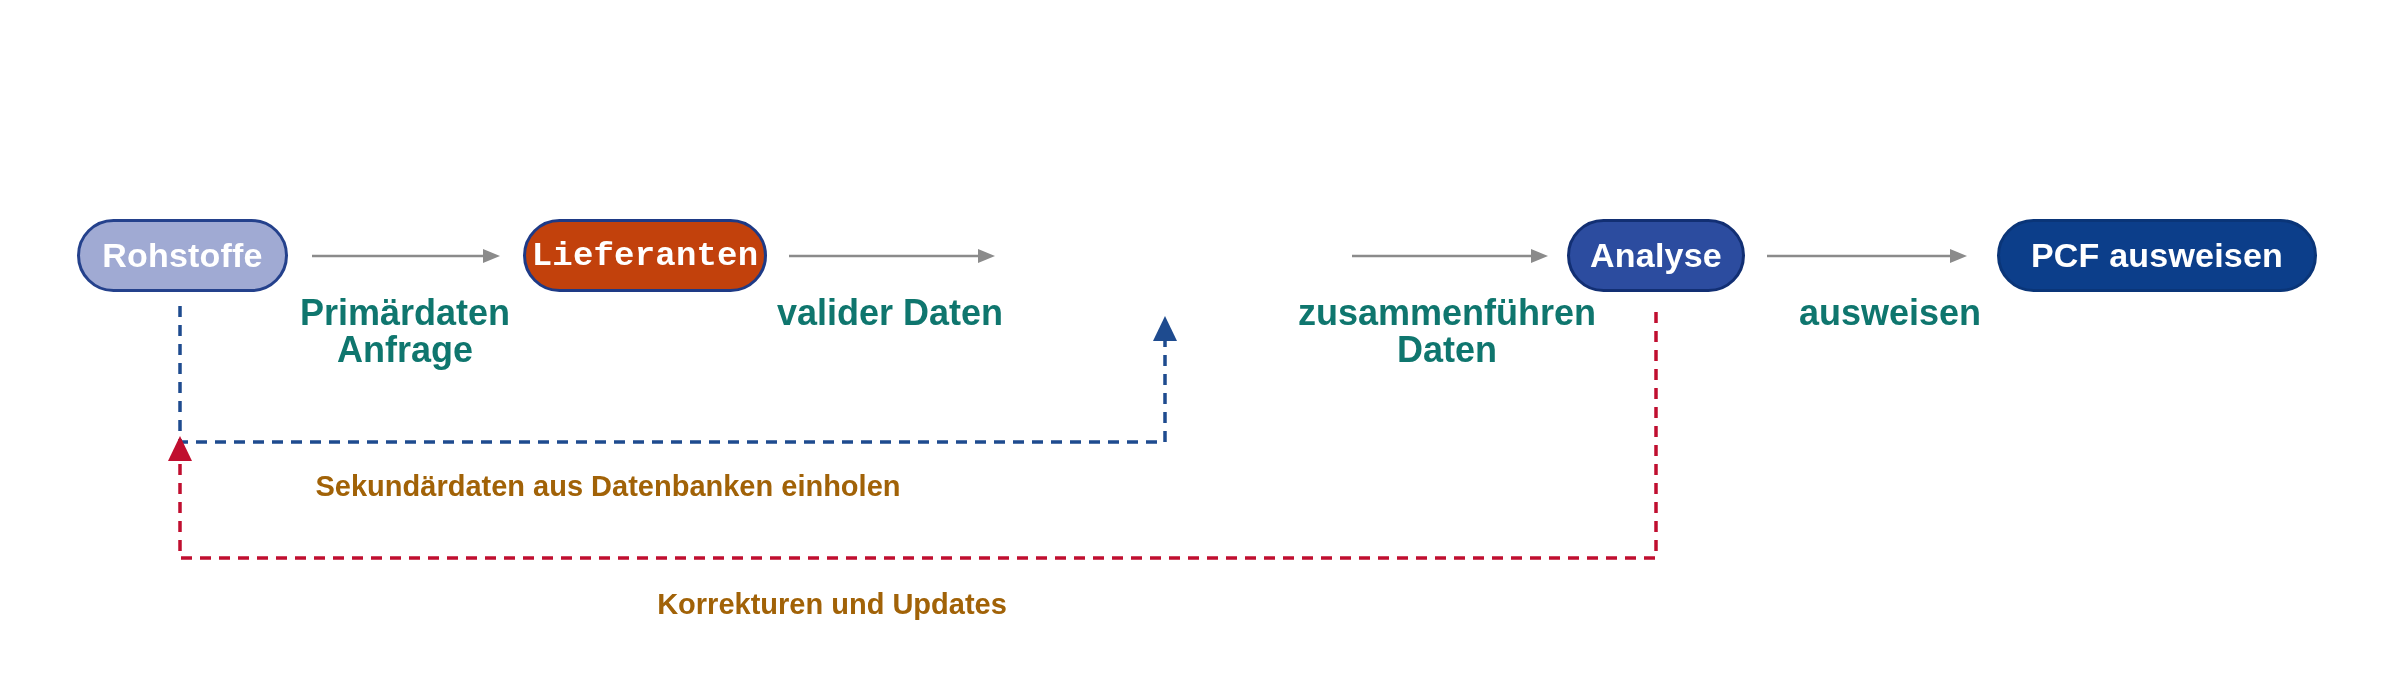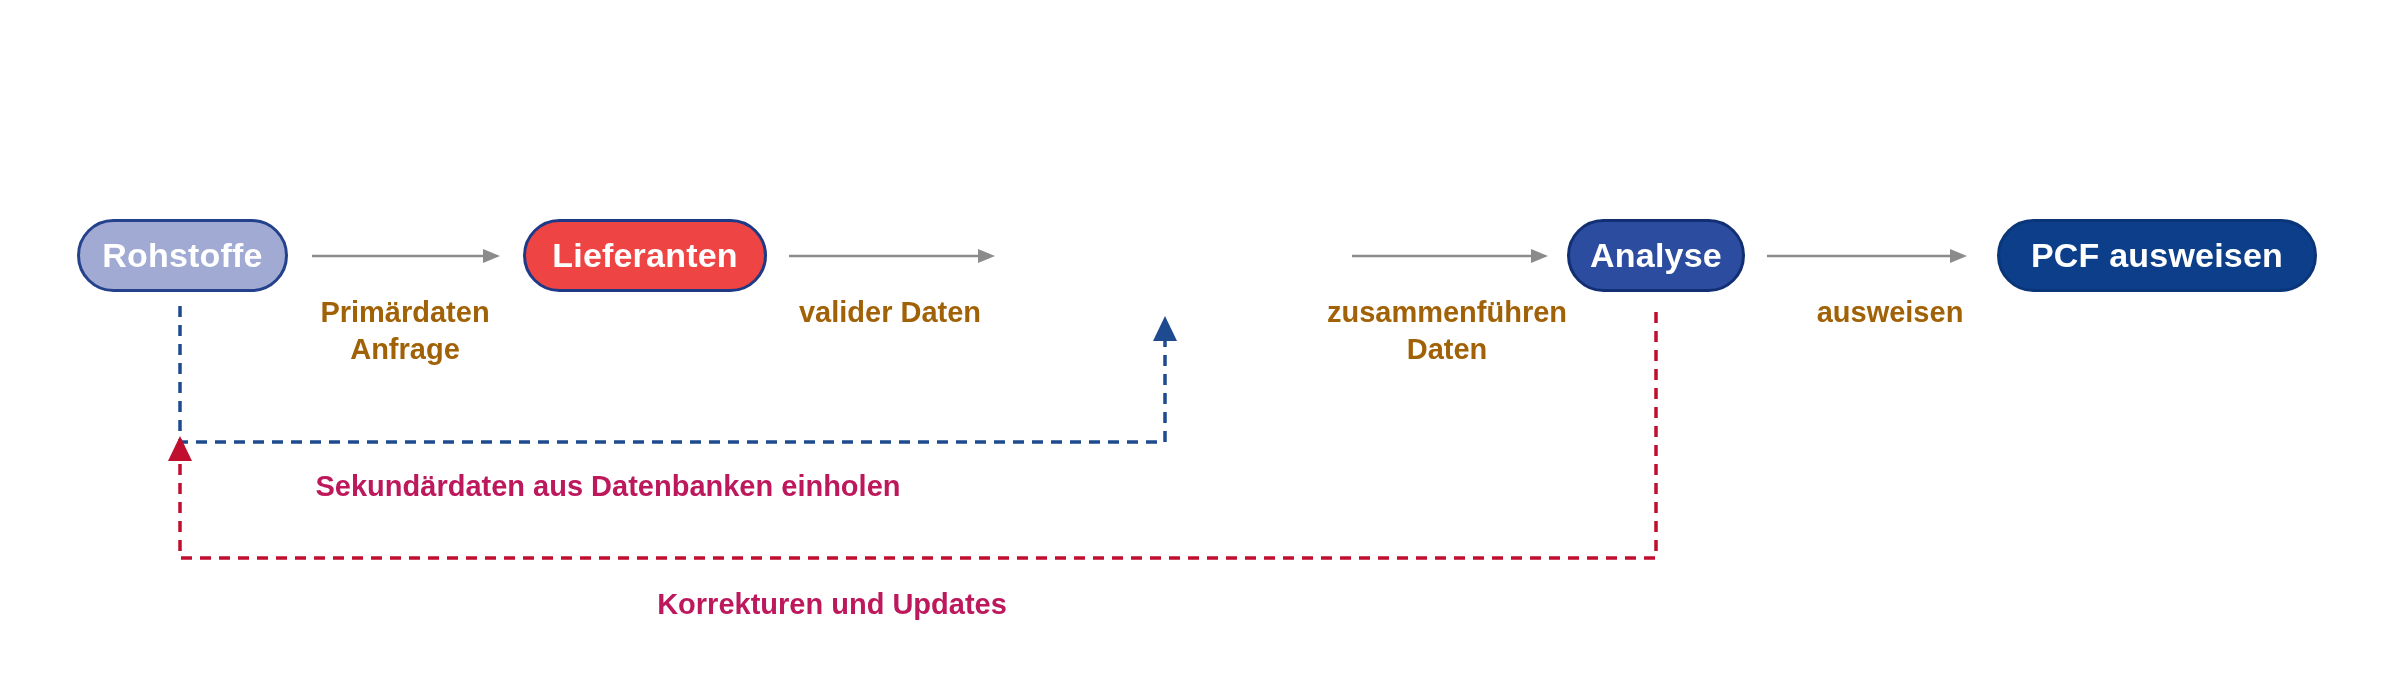--- a/index.html
+++ b/index.html
@@ -36,36 +36,36 @@
   .node-lieferanten    { left: 523px;  width: 244px; }
   .node-datenerfassung { left: 1015px; width: 315px; }
   .node-analyse        { left: 1567px; width: 178px; }
   .node-pcf            { left: 1997px; width: 320px; }
 
   .edge-label {
     position: absolute;
     top: 294px;
     transform: translateX(-50%);
     text-align: center;
-    color: #a16207;
-    font-size: 29px;
+    color: #0f766e;
+    font-size: 36px;
     font-weight: bold;
     line-height: 37px;
     white-space: nowrap;
   }
   .edge-label-1 { left: 405px; }
   .edge-label-2 { left: 890px; }
   .edge-label-3 { left: 1447px; }
   .edge-label-4 { left: 1890px; }
 
   .loop-label {
     position: absolute;
     transform: translateX(-50%);
     text-align: left;
-    color: #be185d;
+    color: #a16207;
     font-size: 29px;
     font-weight: bold;
     line-height: 37px;
     white-space: nowrap;
   }
   .loop-label-secondary  { left: 608px; top: 468px; }
   .loop-label-correction { left: 832px; top: 586px; }
 </style>
 </head>
 <body>
@@ -97,21 +97,21 @@
     </g>
 
     <g>
       <path d="M 1656 312 L 1656 558 L 180 558 L 180 458" fill="none" stroke-width="3.5" stroke-dasharray="11 8" style="stroke: rgb(192, 14, 47);"></path>
       <polygon points="180,436 168,461 192,461" style="fill: rgb(192, 14, 47);"></polygon>
     </g>
   </svg>
 
   <div class="node node-rohstoffe" style="background-color: rgb(160, 170, 211); border-color: rgb(36, 65, 140);">Rohstoffe</div>
 
-  <div class="node node-lieferanten" style="background-color: #ef4444; border-color: rgb(30, 58, 134);">Lieferanten</div>
+  <div class="node node-lieferanten" style="background-color: #c2410c; border-color: rgb(30, 58, 134); font-family: Liberation Mono, monospace;">Lieferanten</div>
 
 
   <div class="node node-analyse" style="background-color: rgb(44, 76, 159); border-color: rgb(18, 47, 115); text-align: center;">Analyse</div>
 
   <div class="node node-pcf" style="background-color: rgb(12, 62, 138); border-color: rgb(10, 53, 120);">PCF ausweisen</div>
 
   <div class="edge-label edge-label-1">
     <div>Primärdaten</div>
     <div>Anfrage</div>
   </div>

